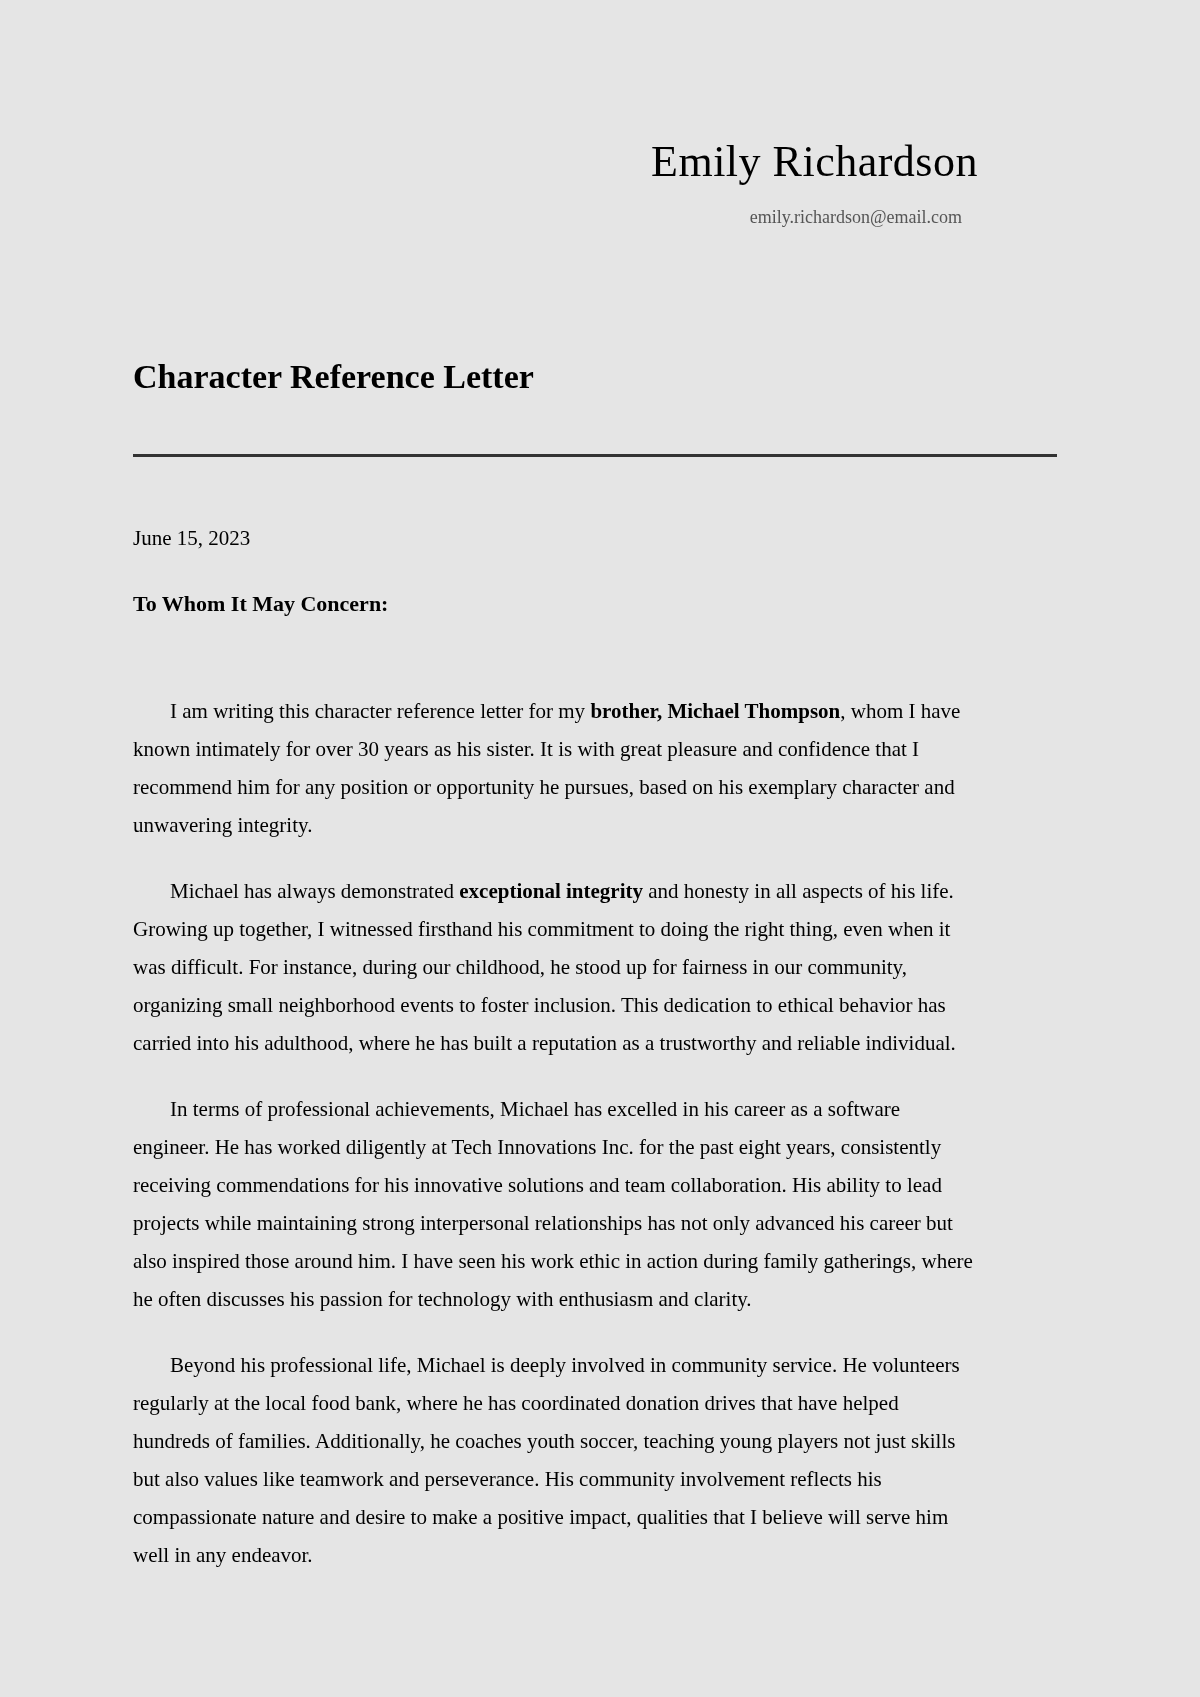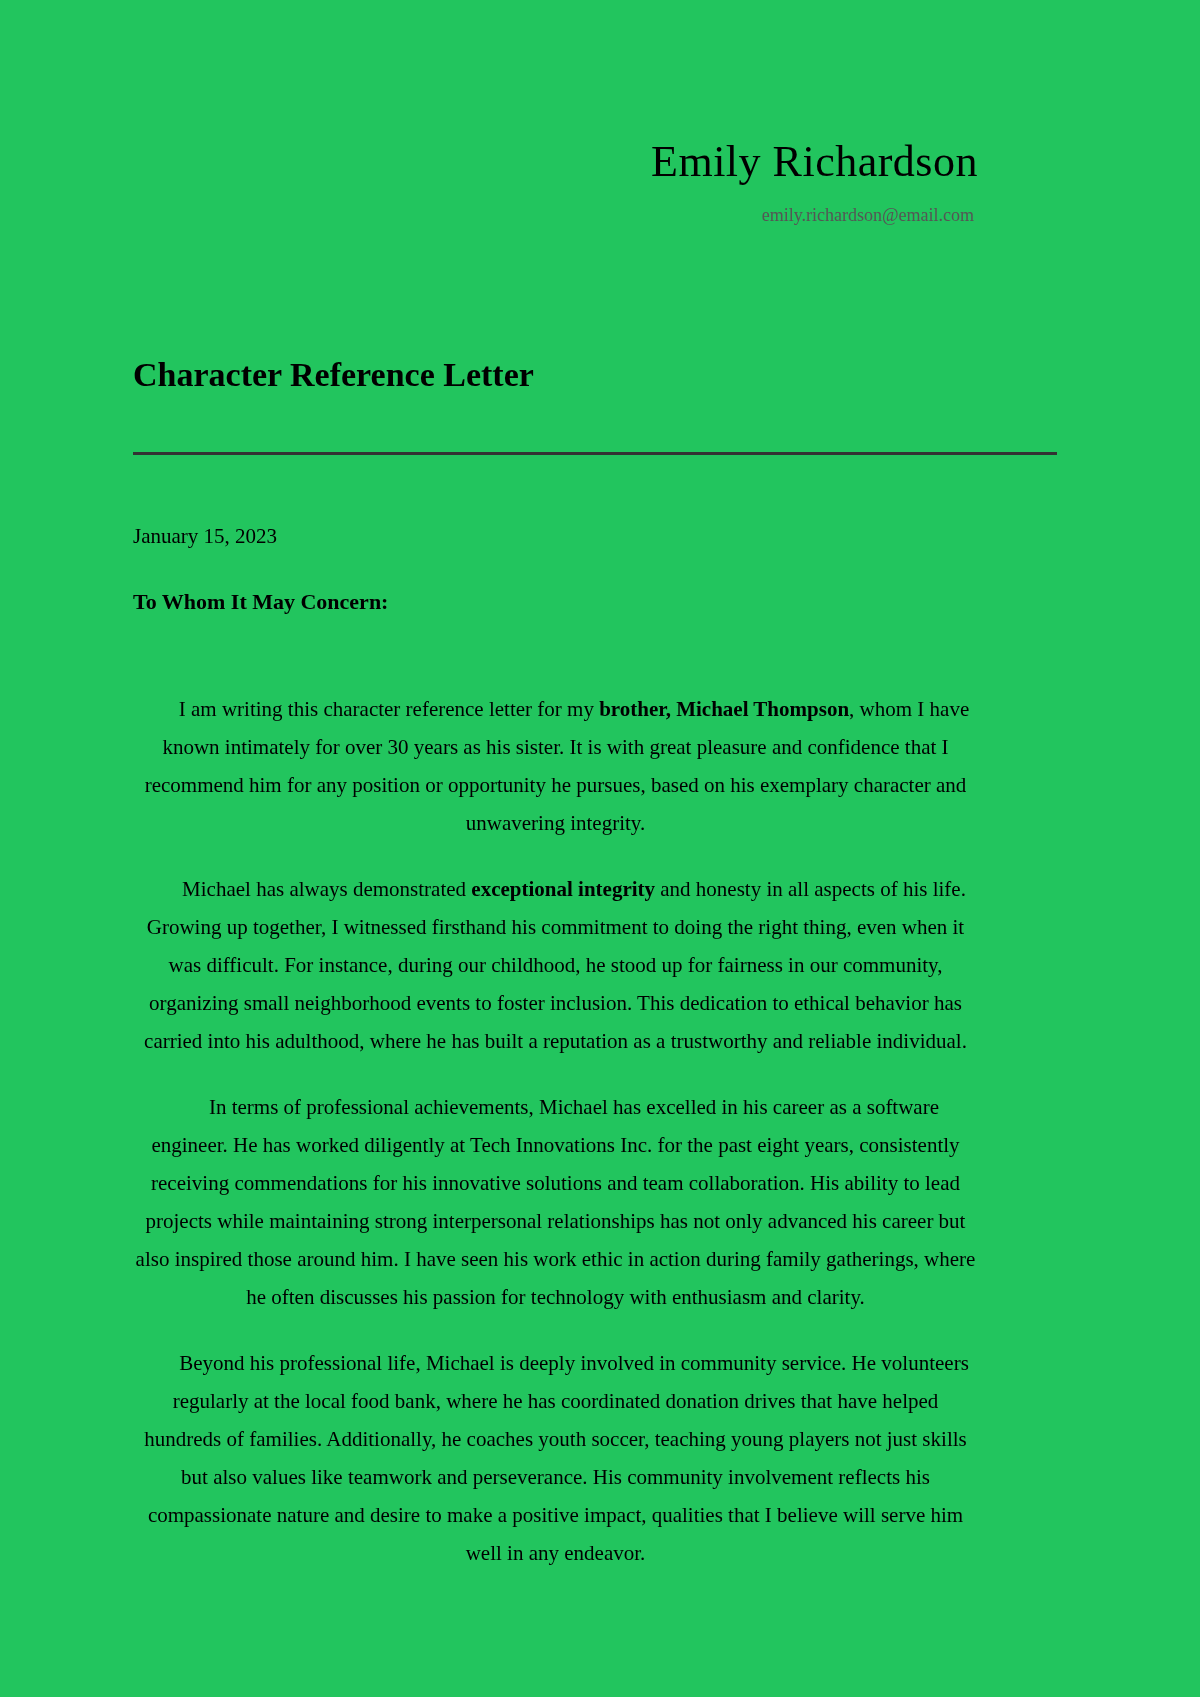--- a/index.html
+++ b/index.html
@@ -10,39 +10,39 @@
     background: #ffffff;
     overflow: hidden;
     font-family: "Liberation Serif", serif;
     color: #000000;
   }
   .page {
     width: 1200px;
     height: 1697px;
     overflow: hidden;
     position: relative;
-    background: #22c55e;
+    background: #e5e5e5;
   }
   .content {
     margin-left: 133px;
     width: 845px;
   }
   .letter-header { text-align: right; }
   .name {
     font-size: 44px;
     font-weight: 400;
     line-height: 1.2;
     margin: 136px 0 14px 0;
     letter-spacing: 0.5px;
   }
   .email {
     font-size: 18px;
     color: #555555;
     line-height: 1.4;
-    margin: 4px;
+    margin: 16px;
   }
   .doc-title {
     font-size: 34px;
     font-weight: 700;
     text-align: left;
     line-height: 1.2;
     margin: 127px 0 16px 0;
   }
   .rule {
     border: none;
@@ -60,40 +60,40 @@
     font-size: 22px;
     line-height: 38px;
     font-weight: 700;
     margin: 28px 0 69px 0;
   }
   .letter-body p {
     font-size: 21px;
     line-height: 38px;
     margin: 0 0 28px 0;
     text-indent: 37px;
-    text-align: center;
+    text-align: left;
   }
   .letter-body strong { font-weight: 700; }
 </style>
 </head>
 <body>
 
 <div class="page">
   <div class="content">
 
     <div class="letter-header">
       <h1 class="name">Emily Richardson</h1>
       <p class="email">emily.richardson@email.com</p>
     </div>
 
     <h2 class="doc-title">Character Reference Letter</h2>
 
     <hr class="rule">
 
-    <p class="date">January 15, 2023</p>
+    <p class="date">June 15, 2023</p>
 
     <p class="salutation">To Whom It May Concern:</p>
 
     <div class="letter-body">
         <p>I am writing this character reference letter for my <strong>brother, Michael Thompson</strong>, whom I have known intimately for over 30 years as his sister. It is with great pleasure and confidence that I recommend him for any position or opportunity he pursues, based on his exemplary character and unwavering integrity.</p>
         <p>Michael has always demonstrated <strong>exceptional integrity</strong> and honesty in all aspects of his life. Growing up together, I witnessed firsthand his commitment to doing the right thing, even when it was difficult. For instance, during our childhood, he stood up for fairness in our community, organizing small neighborhood events to foster inclusion. This dedication to ethical behavior has carried into his adulthood, where he has built a reputation as a trustworthy and reliable individual.</p>
         <p>In terms of professional achievements, Michael has excelled in his career as a software engineer. He has worked diligently at Tech Innovations Inc. for the past eight years, consistently receiving commendations for his innovative solutions and team collaboration. His ability to lead projects while maintaining strong interpersonal relationships has not only advanced his career but also inspired those around him. I have seen his work ethic in action during family gatherings, where he often discusses his passion for technology with enthusiasm and clarity.</p>
         <p>Beyond his professional life, Michael is deeply involved in community service. He volunteers regularly at the local food bank, where he has coordinated donation drives that have helped hundreds of families. Additionally, he coaches youth soccer, teaching young players not just skills but also values like teamwork and perseverance. His community involvement reflects his compassionate nature and desire to make a positive impact, qualities that I believe will serve him well in any endeavor.</p>
       </div>
 

